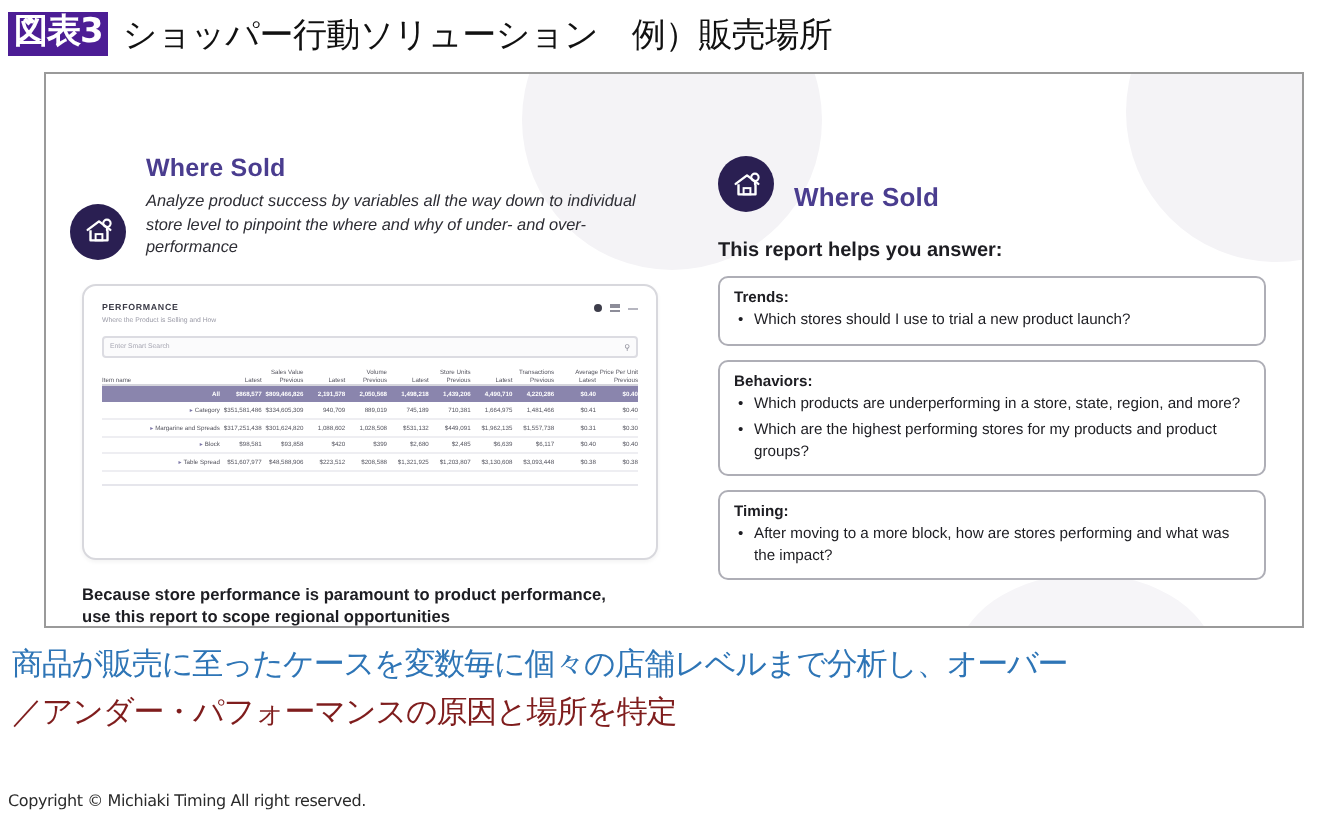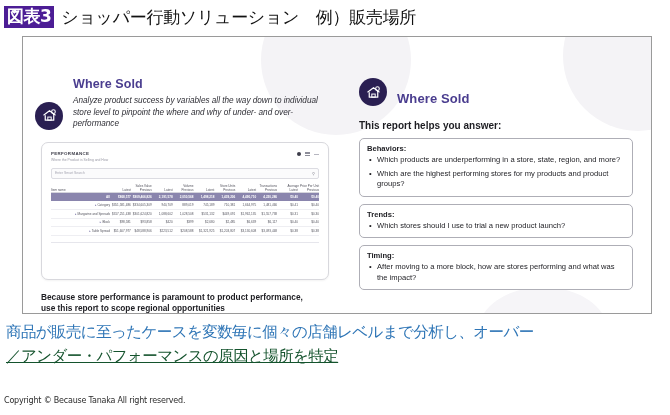--- a/index.html
+++ b/index.html
@@ -211,21 +211,21 @@
     width: 660px;
   }
   .cap-line {
     font-family: "DejaVu Sans", sans-serif;
     font-size: 15.5px;
     line-height: 24px;
     color: #2e75b6;
     letter-spacing: -0.6px;
     white-space: nowrap;
   }
-  .cap-line.dark { color: #14532d; text-decoration: underline; }
+  .cap-line.dark { color: #7f1d1d; }
   #copyright {
     position: absolute;
     left: 4px;
     top: 396px;
     font-size: 8px;
     color: #2b2b2b;
     font-family: "DejaVu Sans", sans-serif;
     letter-spacing: -0.2px;
   }
 </style>
@@ -396,42 +396,42 @@
           </svg>
         </div>
         <div class="head-text">
           <div class="panel-title">Where Sold</div>
         </div>
       </div>
 
       <div id="qa-lead">This report helps you answer:</div>
       <div id="qa-boxes">
           <div class="qa-box">
+            <div class="qa-label">Trends:</div>
+            <ul class="qa-list">
+              <li>Which stores should I use to trial a new product launch?</li>
+            </ul>
+          </div>
+          <div class="qa-box">
             <div class="qa-label">Behaviors:</div>
             <ul class="qa-list">
               <li>Which products are underperforming in a store, state, region, and more?</li>
               <li>Which are the highest performing stores for my products and product groups?</li>
-            </ul>
-          </div>
-          <div class="qa-box">
-            <div class="qa-label">Trends:</div>
-            <ul class="qa-list">
-              <li>Which stores should I use to trial a new product launch?</li>
             </ul>
           </div>
           <div class="qa-box">
             <div class="qa-label">Timing:</div>
             <ul class="qa-list">
               <li>After moving to a more block, how are stores performing and what was the impact?</li>
             </ul>
           </div>
         </div>
     </div>
 
   </div>
 </div>
 
 <div id="caption">
   <div class="cap-line">商品が販売に至ったケースを変数毎に個々の店舗レベルまで分析し、オーバー</div>
   <div class="cap-line dark">／アンダー・パフォーマンスの原因と場所を特定</div>
 </div>
 
-<div id="copyright">Copyright © Because Tanaka All right reserved.</div>
+<div id="copyright">Copyright © Michiaki Timing All right reserved.</div>
 
 </body></html>

